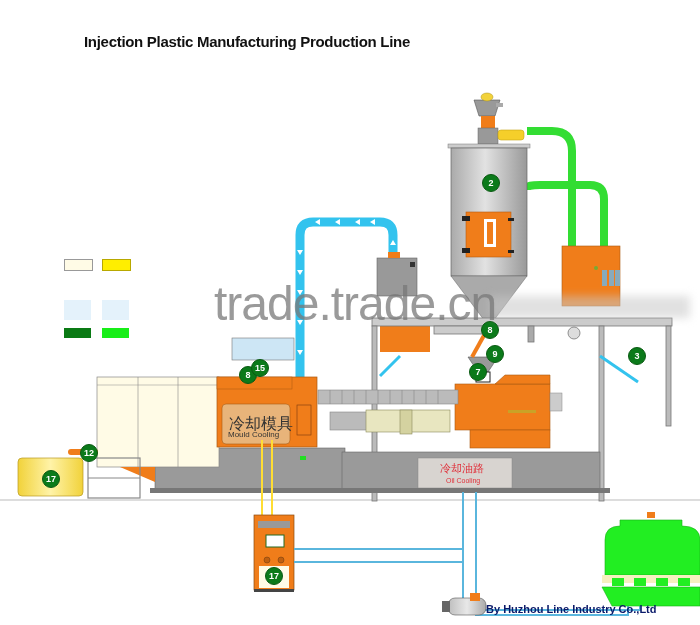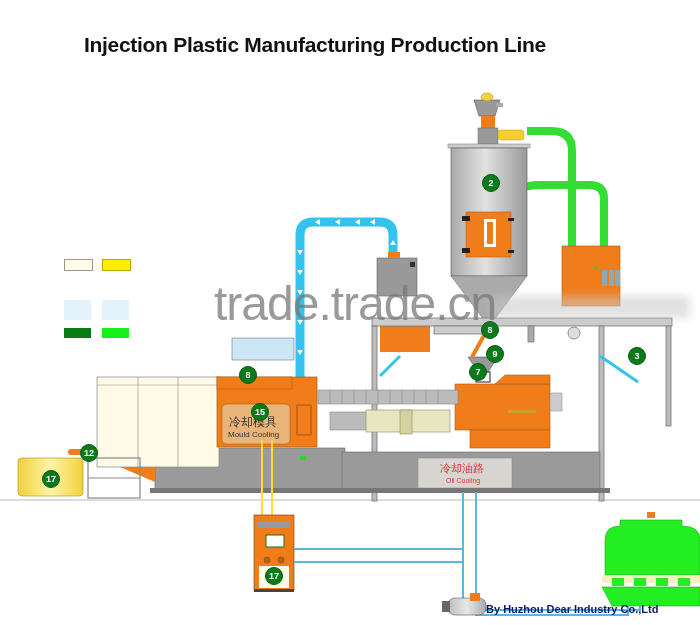--- a/index.html
+++ b/index.html
@@ -1,18 +1,18 @@
 <!DOCTYPE html>
 <html><head>
 <meta charset="utf-8">
 <style>
   html,body{margin:0;padding:0;background:#fff;}
   body{width:700px;height:625px;position:relative;overflow:hidden;font-family:"Liberation Sans",sans-serif;}
   .abs{position:absolute;}
-  .title{left:84px;top:33px;font-size:21px;font-weight:bold;color:#111;letter-spacing:-0.3px;}
+  .title{left:84px;top:33px;font-size:15px;font-weight:bold;color:#111;letter-spacing:-0.3px;}
   .badge{position:absolute;width:16px;height:16px;border-radius:50%;background:#0b7a1a;color:#fff;font-size:9px;font-weight:bold;text-align:center;line-height:16px;border:1px solid #0a5a12;}
   .legend-sw{position:absolute;width:27px;height:10px;}
   .watermark{left:214px;top:276px;font-size:48px;color:rgba(120,120,120,0.75);letter-spacing:-1px;font-family:"Liberation Sans",sans-serif;}
   .wm-blur{position:absolute;background:rgba(200,200,200,0.55);filter:blur(4px);}
   .label-cn{font-family:"DejaVu Sans",sans-serif;}
   .credit{left:486px;top:603px;font-size:11px;font-weight:bold;color:#0a1a6a;}
 </style>
 </head>
 <body>
 
@@ -216,36 +216,36 @@
     <g fill="#22ee22">
       <rect x="612" y="578" width="12" height="8"></rect>
       <rect x="634" y="578" width="12" height="8"></rect>
       <rect x="656" y="578" width="12" height="8"></rect>
       <rect x="678" y="578" width="12" height="8"></rect>
     </g>
     <path d="M602,587 L700,587 L700,606 L612,606 Z" fill="#22ee22" stroke="#19b019" stroke-width="0.6"></path>
   </g>
 </svg>
 
-<div class="abs label-cn" style="left:229px;top:414px;font-size:12px;color:#333;">冷却模具</div>
+<div class="abs label-cn" style="left:229px;top:414px;font-size:16px;color:#333;">冷却模具</div>
 <div class="abs" style="left:228px;top:430px;font-size:8px;color:#333;">Mould Cooling</div>
 <div class="abs label-cn" style="left:440px;top:461px;font-size:11px;color:#e0303a;">冷却油路</div>
 <div class="abs" style="left:446px;top:477px;font-size:7px;color:#e0303a;">Oil Cooling</div>
 
 <div class="badge" style="left:482px;top:174px;">2</div>
 <div class="badge" style="left:628px;top:347px;">3</div>
 <div class="badge" style="left:469px;top:363px;">7</div>
 <div class="badge" style="left:481px;top:321px;">8</div>
 <div class="badge" style="left:486px;top:345px;">9</div>
 <div class="badge" style="left:239px;top:366px;">8</div>
 
-<div class="badge" style="left:251px;top:359px;margin-top:44px;">15</div>
+<div class="badge" style="left:251px;top:359px;">15</div>
 <div class="badge" style="left:80px;top:444px;">12</div>
 <div class="badge" style="left:42px;top:470px;">17</div>
 <div class="badge" style="left:265px;top:567px;">17</div>
 
 <div class="wm-blur" style="left:490px;top:296px;width:200px;height:22px;"></div>
 <div class="abs watermark">trade.trade.cn</div>
 
 <div class="abs credit">
   <span>By</span>
-  <span>Huzhou Dear Industry Co.,Ltd</span>
+  <span>Huzhou Line Industry Co.,Ltd</span>
 </div>
 
 </body></html>

